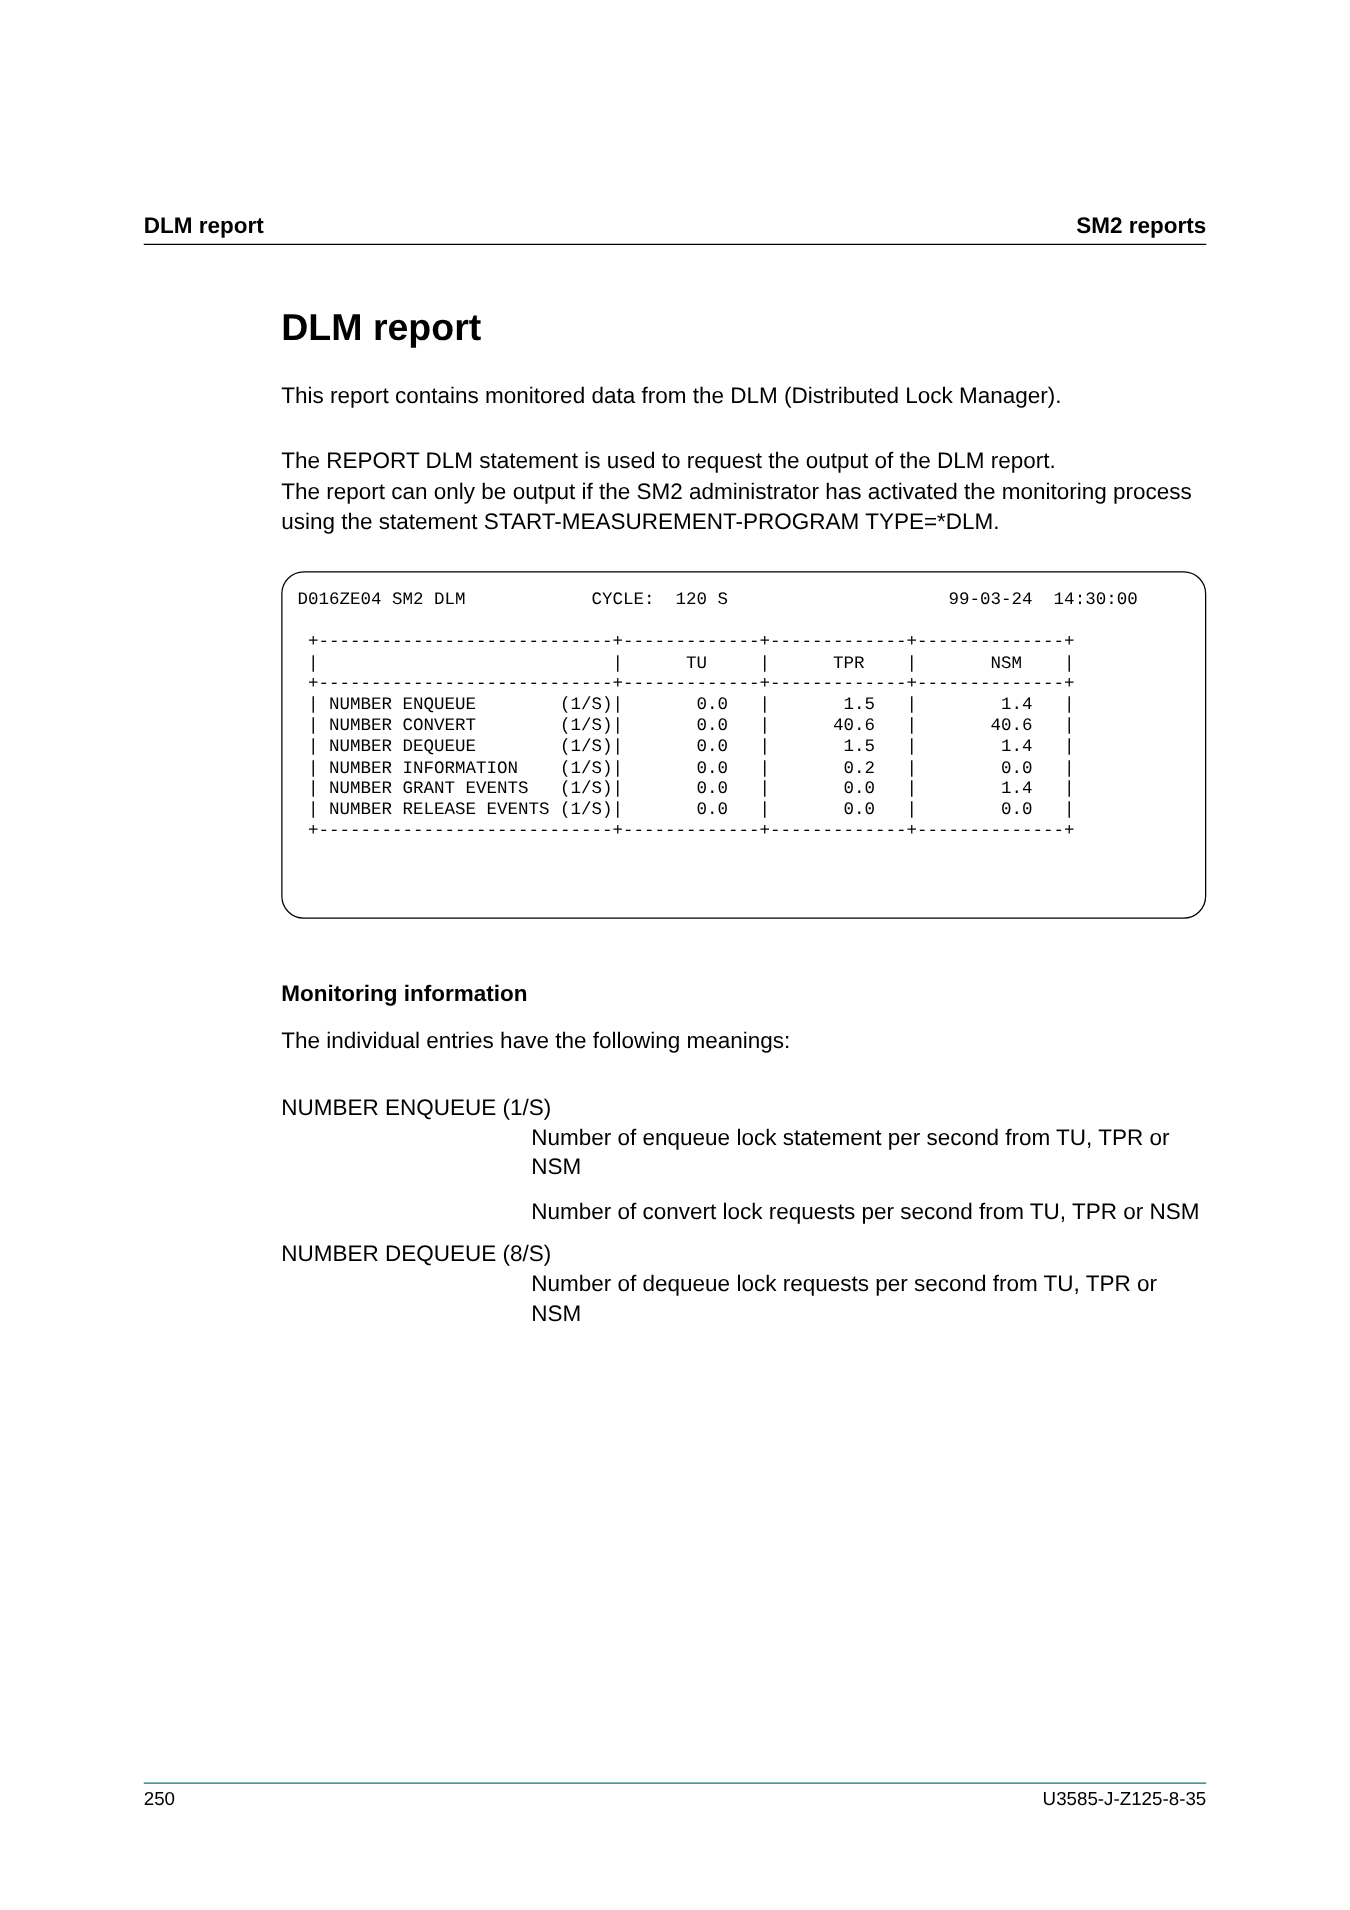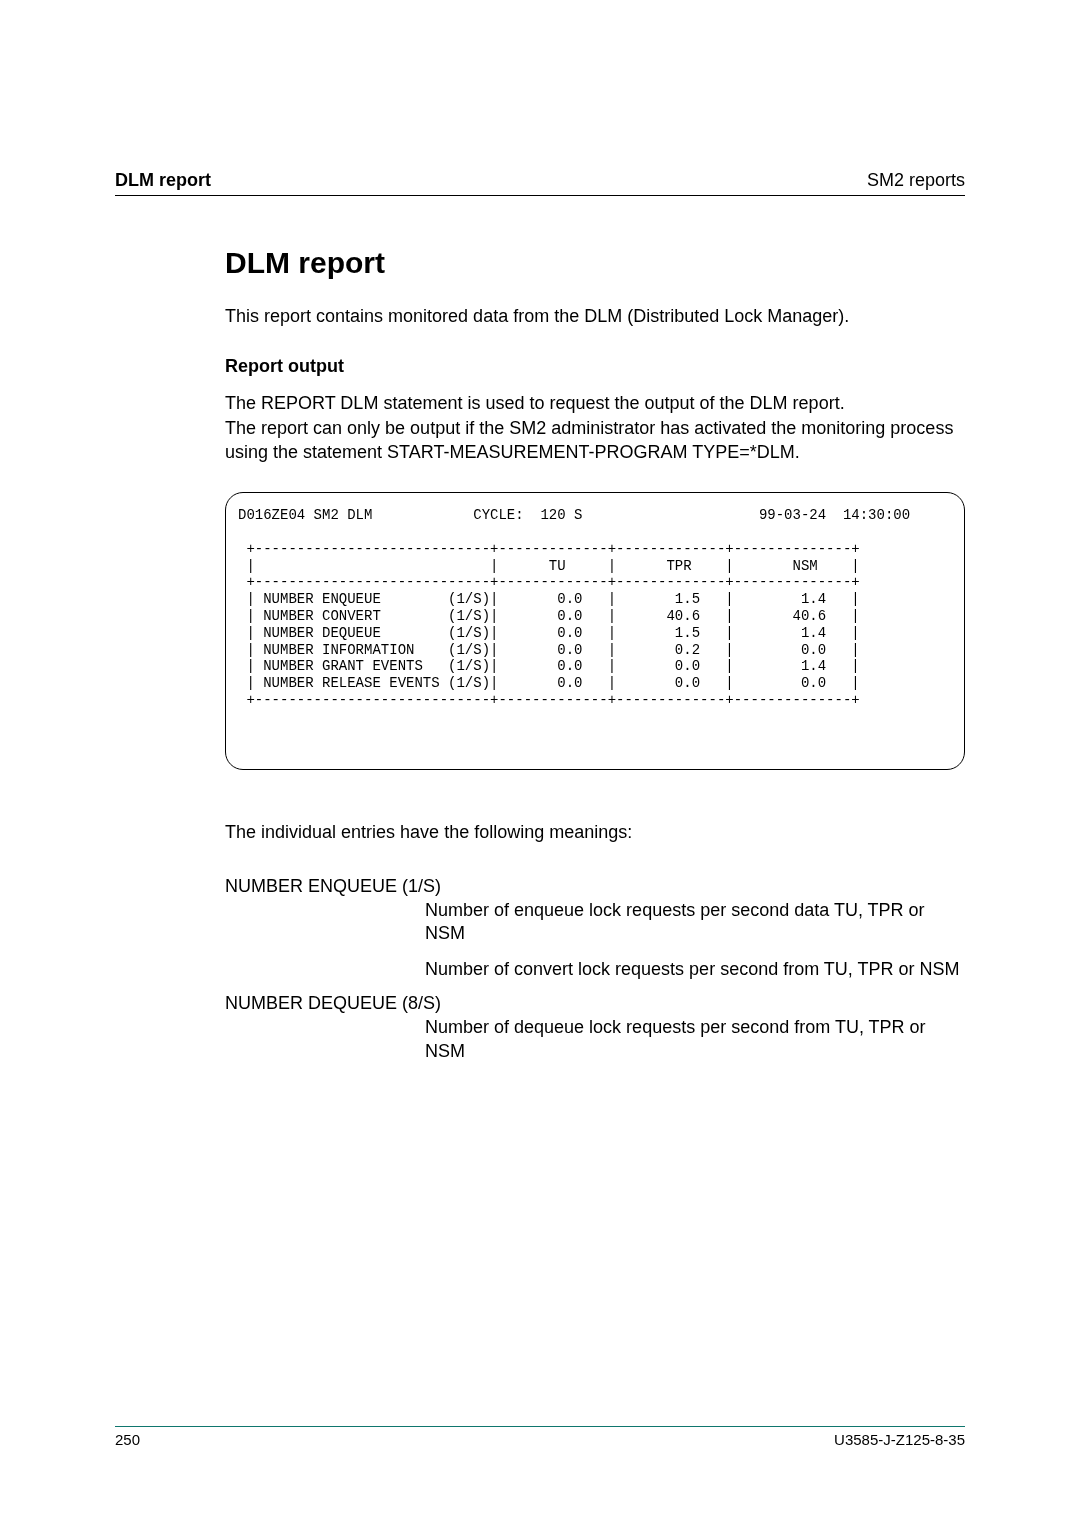--- a/index.html
+++ b/index.html
@@ -21,21 +21,21 @@
   }
   .header-row {
     display: flex;
     justify-content: space-between;
     font-size: 18px;
     border-bottom: 1px solid #000;
     padding-bottom: 4px;
     margin-bottom: 50px;
   }
   .header-left { font-weight: bold; }
-  .header-right { font-weight: normal; }
+  .header-right { font-weight: bold; }
   .content {
     margin-left: 110px;
   }
   h1 {
     font-size: 30px;
     font-weight: bold;
     margin: 0 0 24px 0;
   }
   p { font-size: 18px; margin: 0 0 28px 0; line-height: 1.35; }
   h2 { font-size: 18px; font-weight: bold; margin: 0 0 14px 0; }
@@ -74,42 +74,42 @@
     <span class="header-left">DLM report</span>
     <span class="header-right">SM2 reports</span>
   </div>
 
   <div class="content">
 
     <h1>DLM report</h1>
 
     <p>This report contains monitored data from the DLM (Distributed Lock Manager).</p>
 
-    <h2>Report output</h2>
     <p id="report-output-body">The REPORT DLM statement is used to request the output of the DLM report.<br>The report can only be output if the SM2 administrator has activated the monitoring process using the statement START-MEASUREMENT-PROGRAM TYPE=*DLM.</p>
 
     <div class="mono-block" id="mono-block">D016ZE04 SM2 DLM            CYCLE:  120 S                     99-03-24  14:30:00
 
  +----------------------------+-------------+-------------+--------------+
  |                            |      TU     |      TPR    |       NSM    |
  +----------------------------+-------------+-------------+--------------+
  | NUMBER ENQUEUE        (1/S)|       0.0   |       1.5   |        1.4   |
  | NUMBER CONVERT        (1/S)|       0.0   |      40.6   |       40.6   |
  | NUMBER DEQUEUE        (1/S)|       0.0   |       1.5   |        1.4   |
  | NUMBER INFORMATION    (1/S)|       0.0   |       0.2   |        0.0   |
  | NUMBER GRANT EVENTS   (1/S)|       0.0   |       0.0   |        1.4   |
  | NUMBER RELEASE EVENTS (1/S)|       0.0   |       0.0   |        0.0   |
  +----------------------------+-------------+-------------+--------------+
 </div>
 
+    <h2>Monitoring information</h2>
     <p>The individual entries have the following meanings:</p>
 
     <div class="defs" id="defs">
         <div class="def-term">NUMBER ENQUEUE (1/S)</div>
-        <div class="def-body">Number of enqueue lock requests per second data TU, TPR or NSM</div>
+        <div class="def-body">Number of enqueue lock statement per second from TU, TPR or NSM</div>
         <div class="def-body">Number of convert lock requests per second from TU, TPR or NSM</div>
         <div class="def-term">NUMBER DEQUEUE (8/S)</div>
         <div class="def-body">Number of dequeue lock requests per second from TU, TPR or NSM</div>
       </div>
 
   </div>
 
   <div class="footer">
     <span>250</span>
     <span>U3585-J-Z125-8-35</span>

